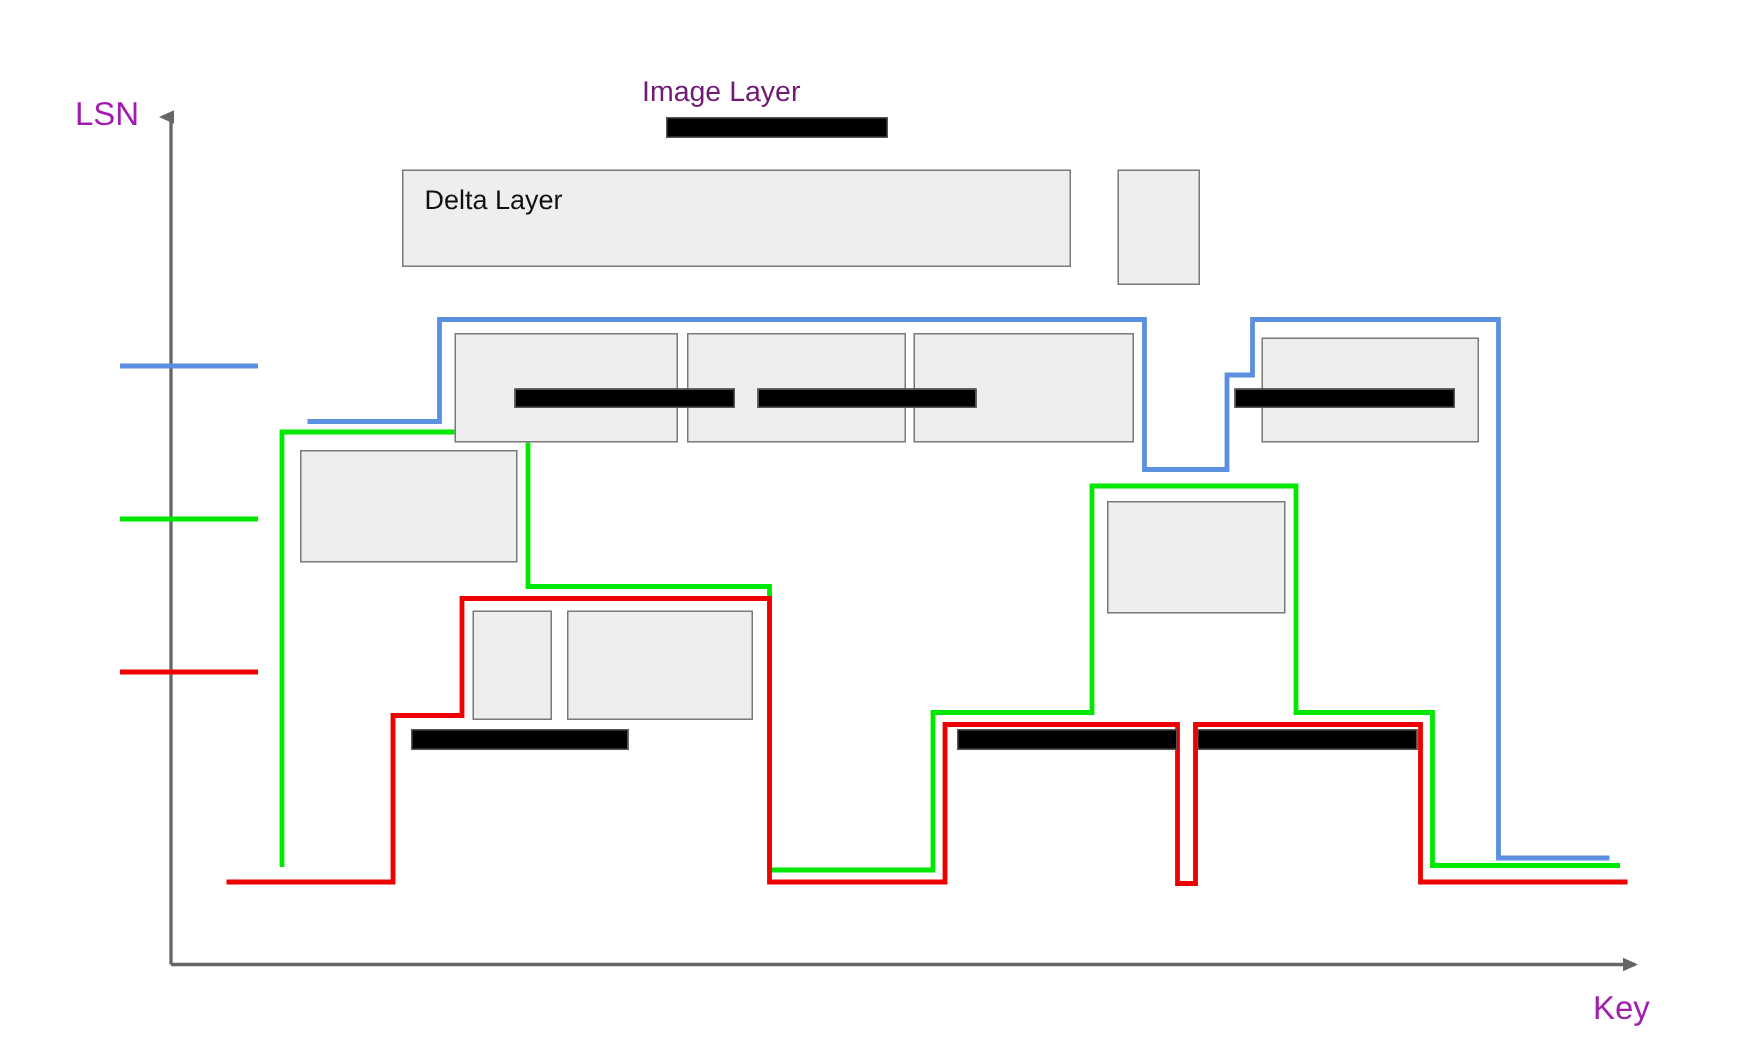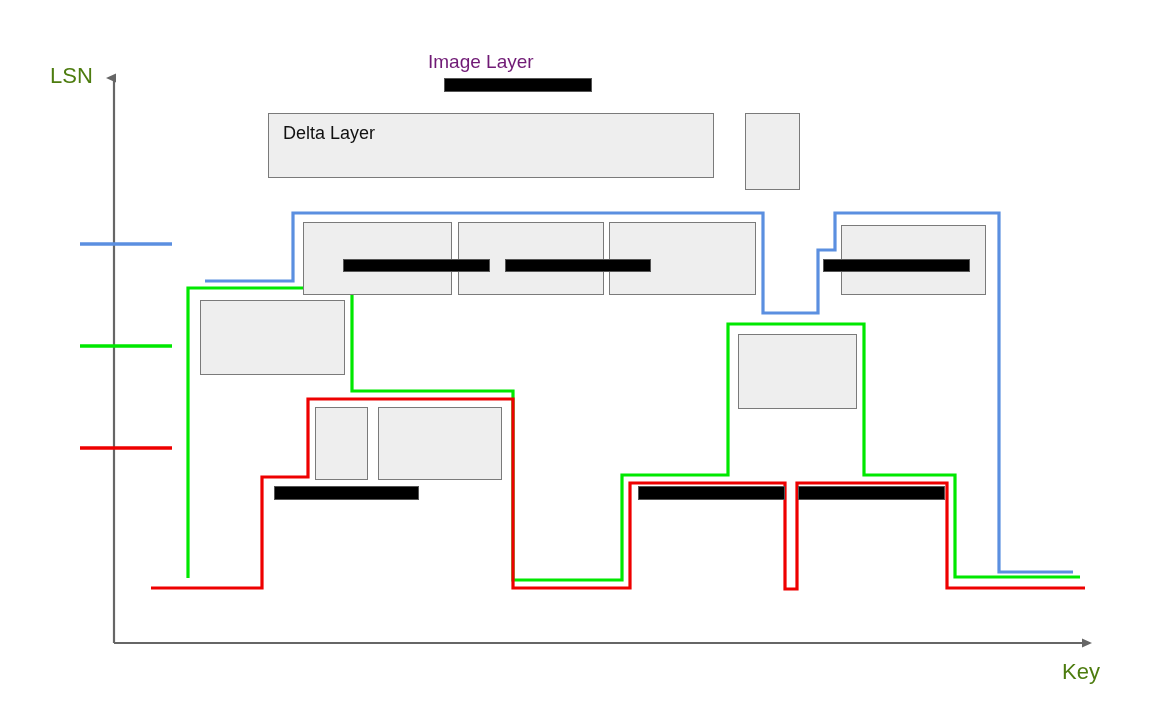--- a/index.html
+++ b/index.html
@@ -1,19 +1,19 @@
 <!DOCTYPE html>
 <html><head>
 <meta charset="utf-8">
 <style>
   html,body{margin:0;padding:0;background:#ffffff;}
   body{width:1175px;height:704px;overflow:hidden;font-family:"Liberation Sans",sans-serif;}
   #stage{position:relative;width:1175px;height:704px;background:#fff;}
   svg#canvas{position:absolute;left:0;top:0;width:1175px;height:704px;}
-  .axis-label{position:absolute;font-size:22px;color:#4d7c0f;white-space:nowrap;}
+  .axis-label{position:absolute;font-size:22px;color:#a21caf;white-space:nowrap;}
   #lsn-label{left:50px;top:63px;}
   #key-label{left:1062px;top:659px;}
   .box{position:absolute;background:#eeeeee;border:1.6px solid #7a7a7a;box-sizing:border-box;}
   .box-title{position:absolute;font-size:18px;color:#111;white-space:nowrap;}
   .bar{position:absolute;background:#000000;border:1.4px solid #555;box-sizing:border-box;}
   .img-layer-caption{position:absolute;font-size:19px;color:#701a75;white-space:nowrap;left:428px;top:51px;}
 </style>
 </head>
 <body>
 

